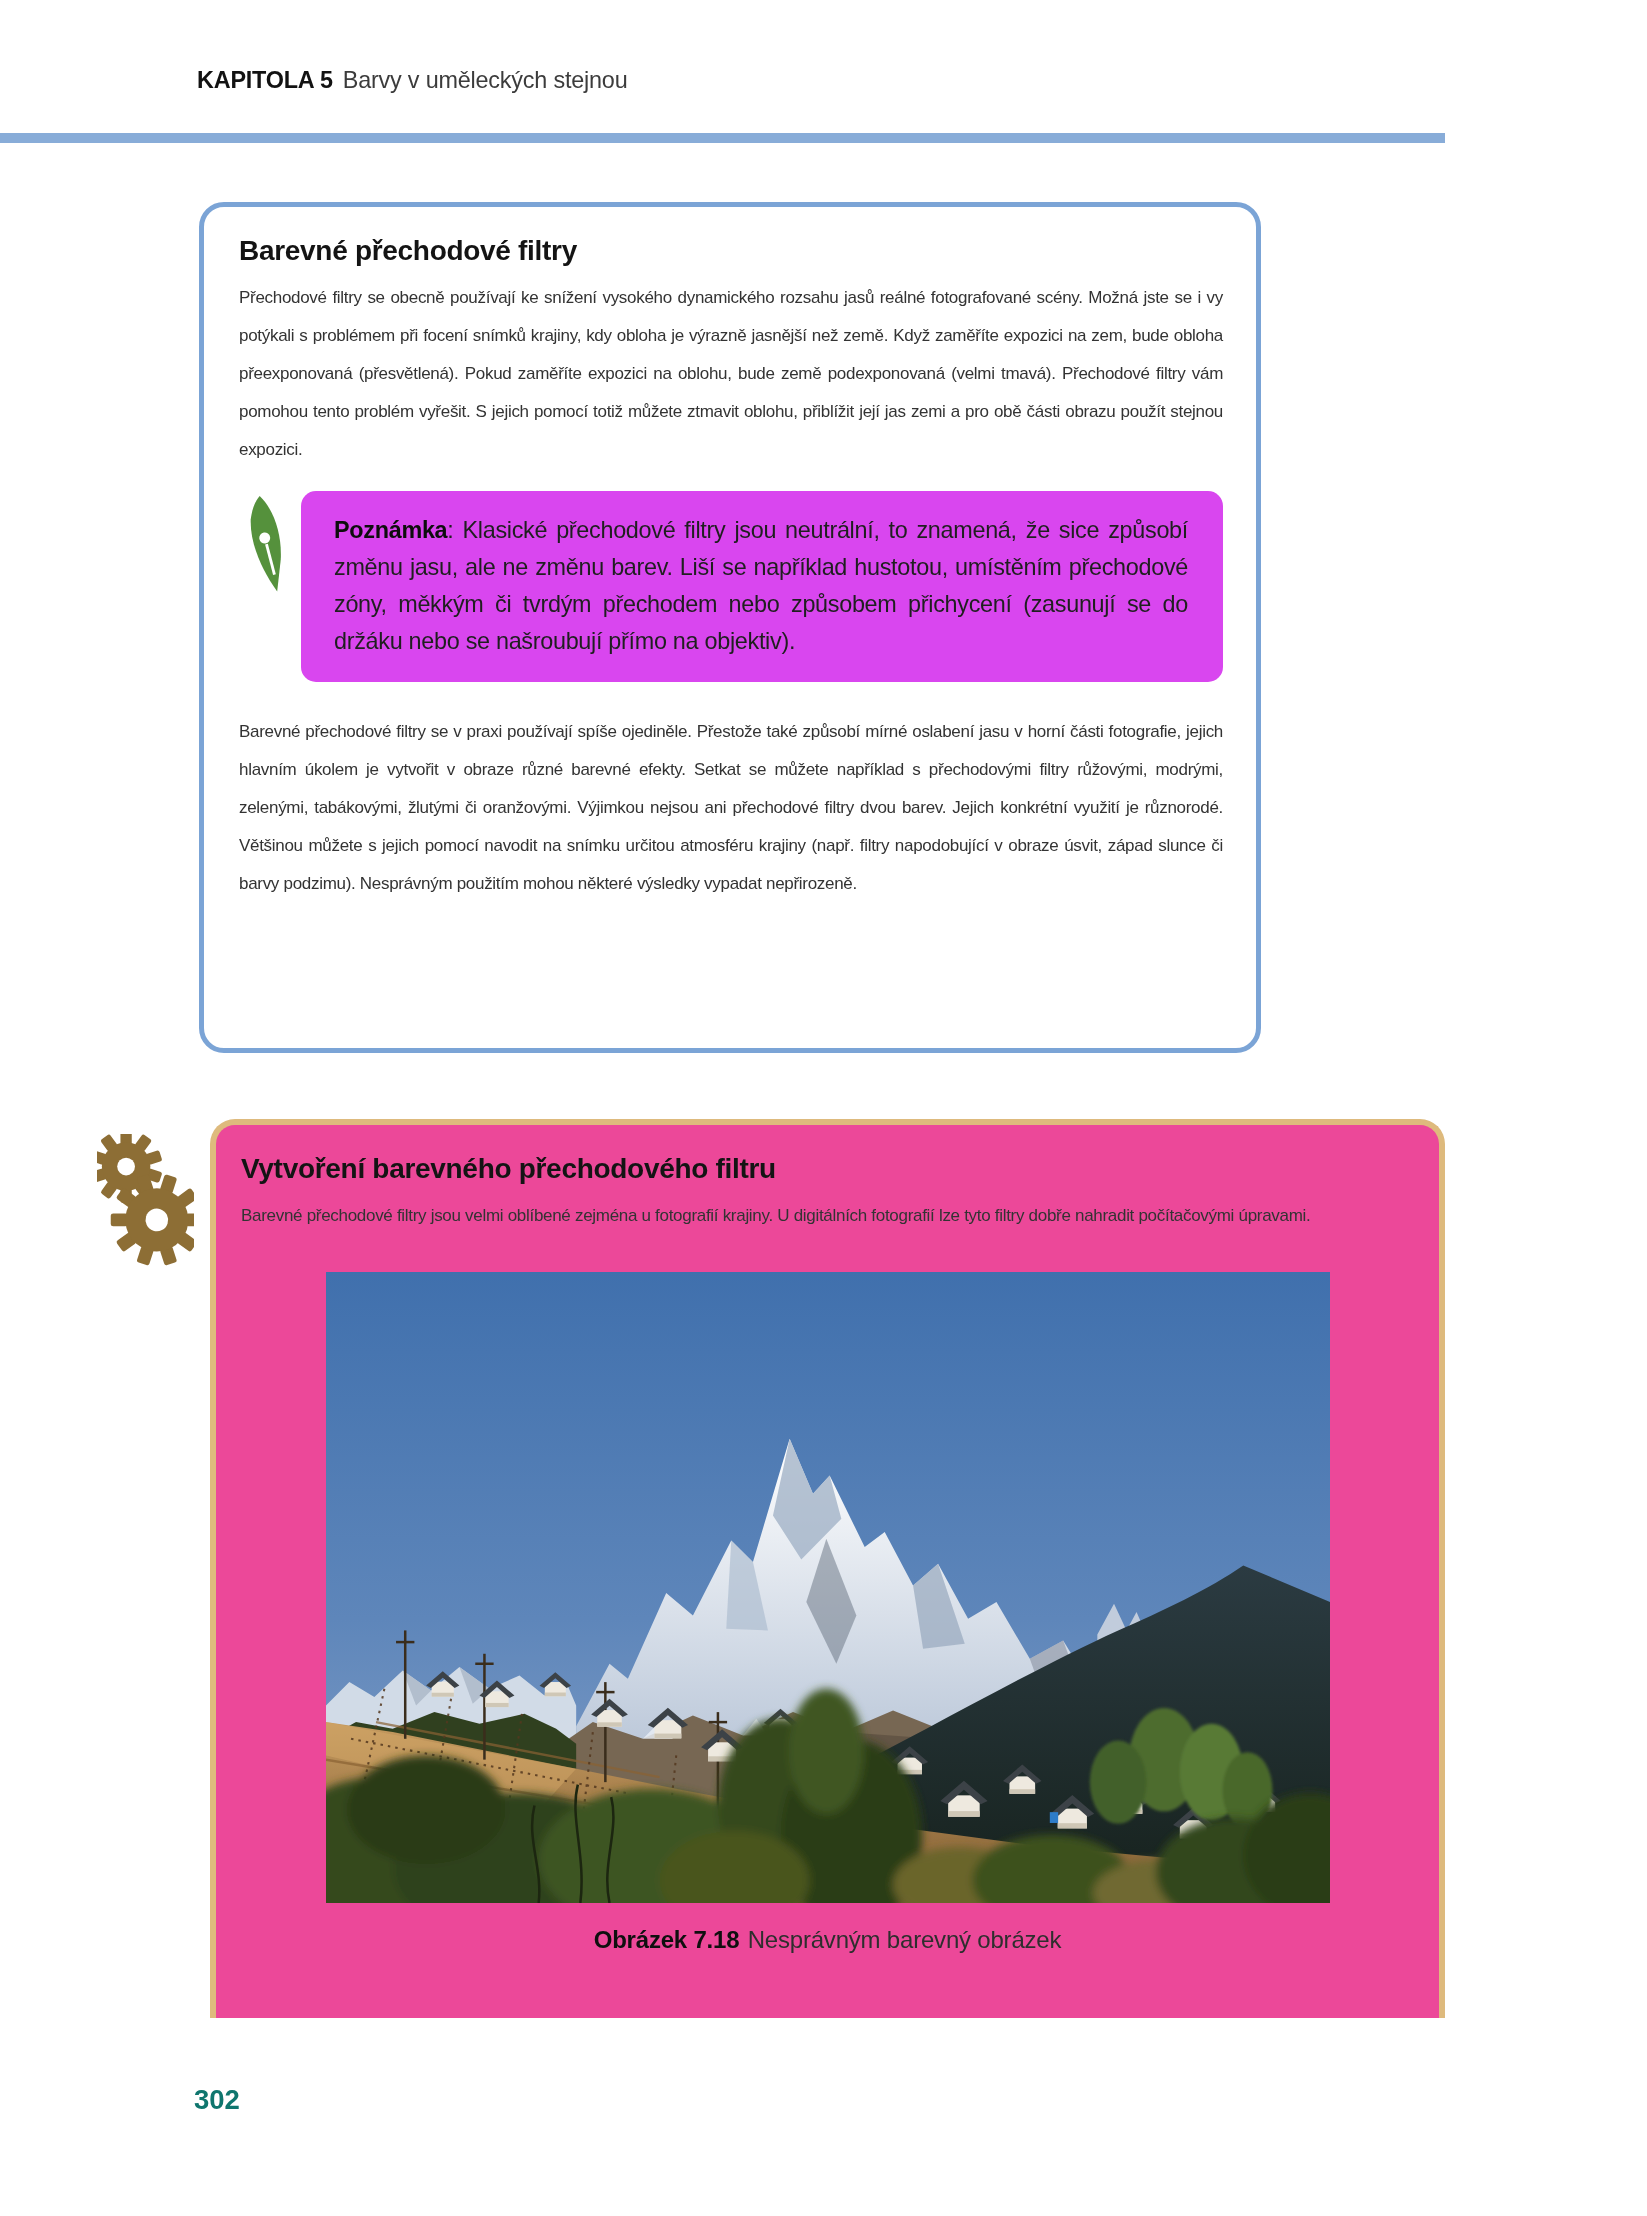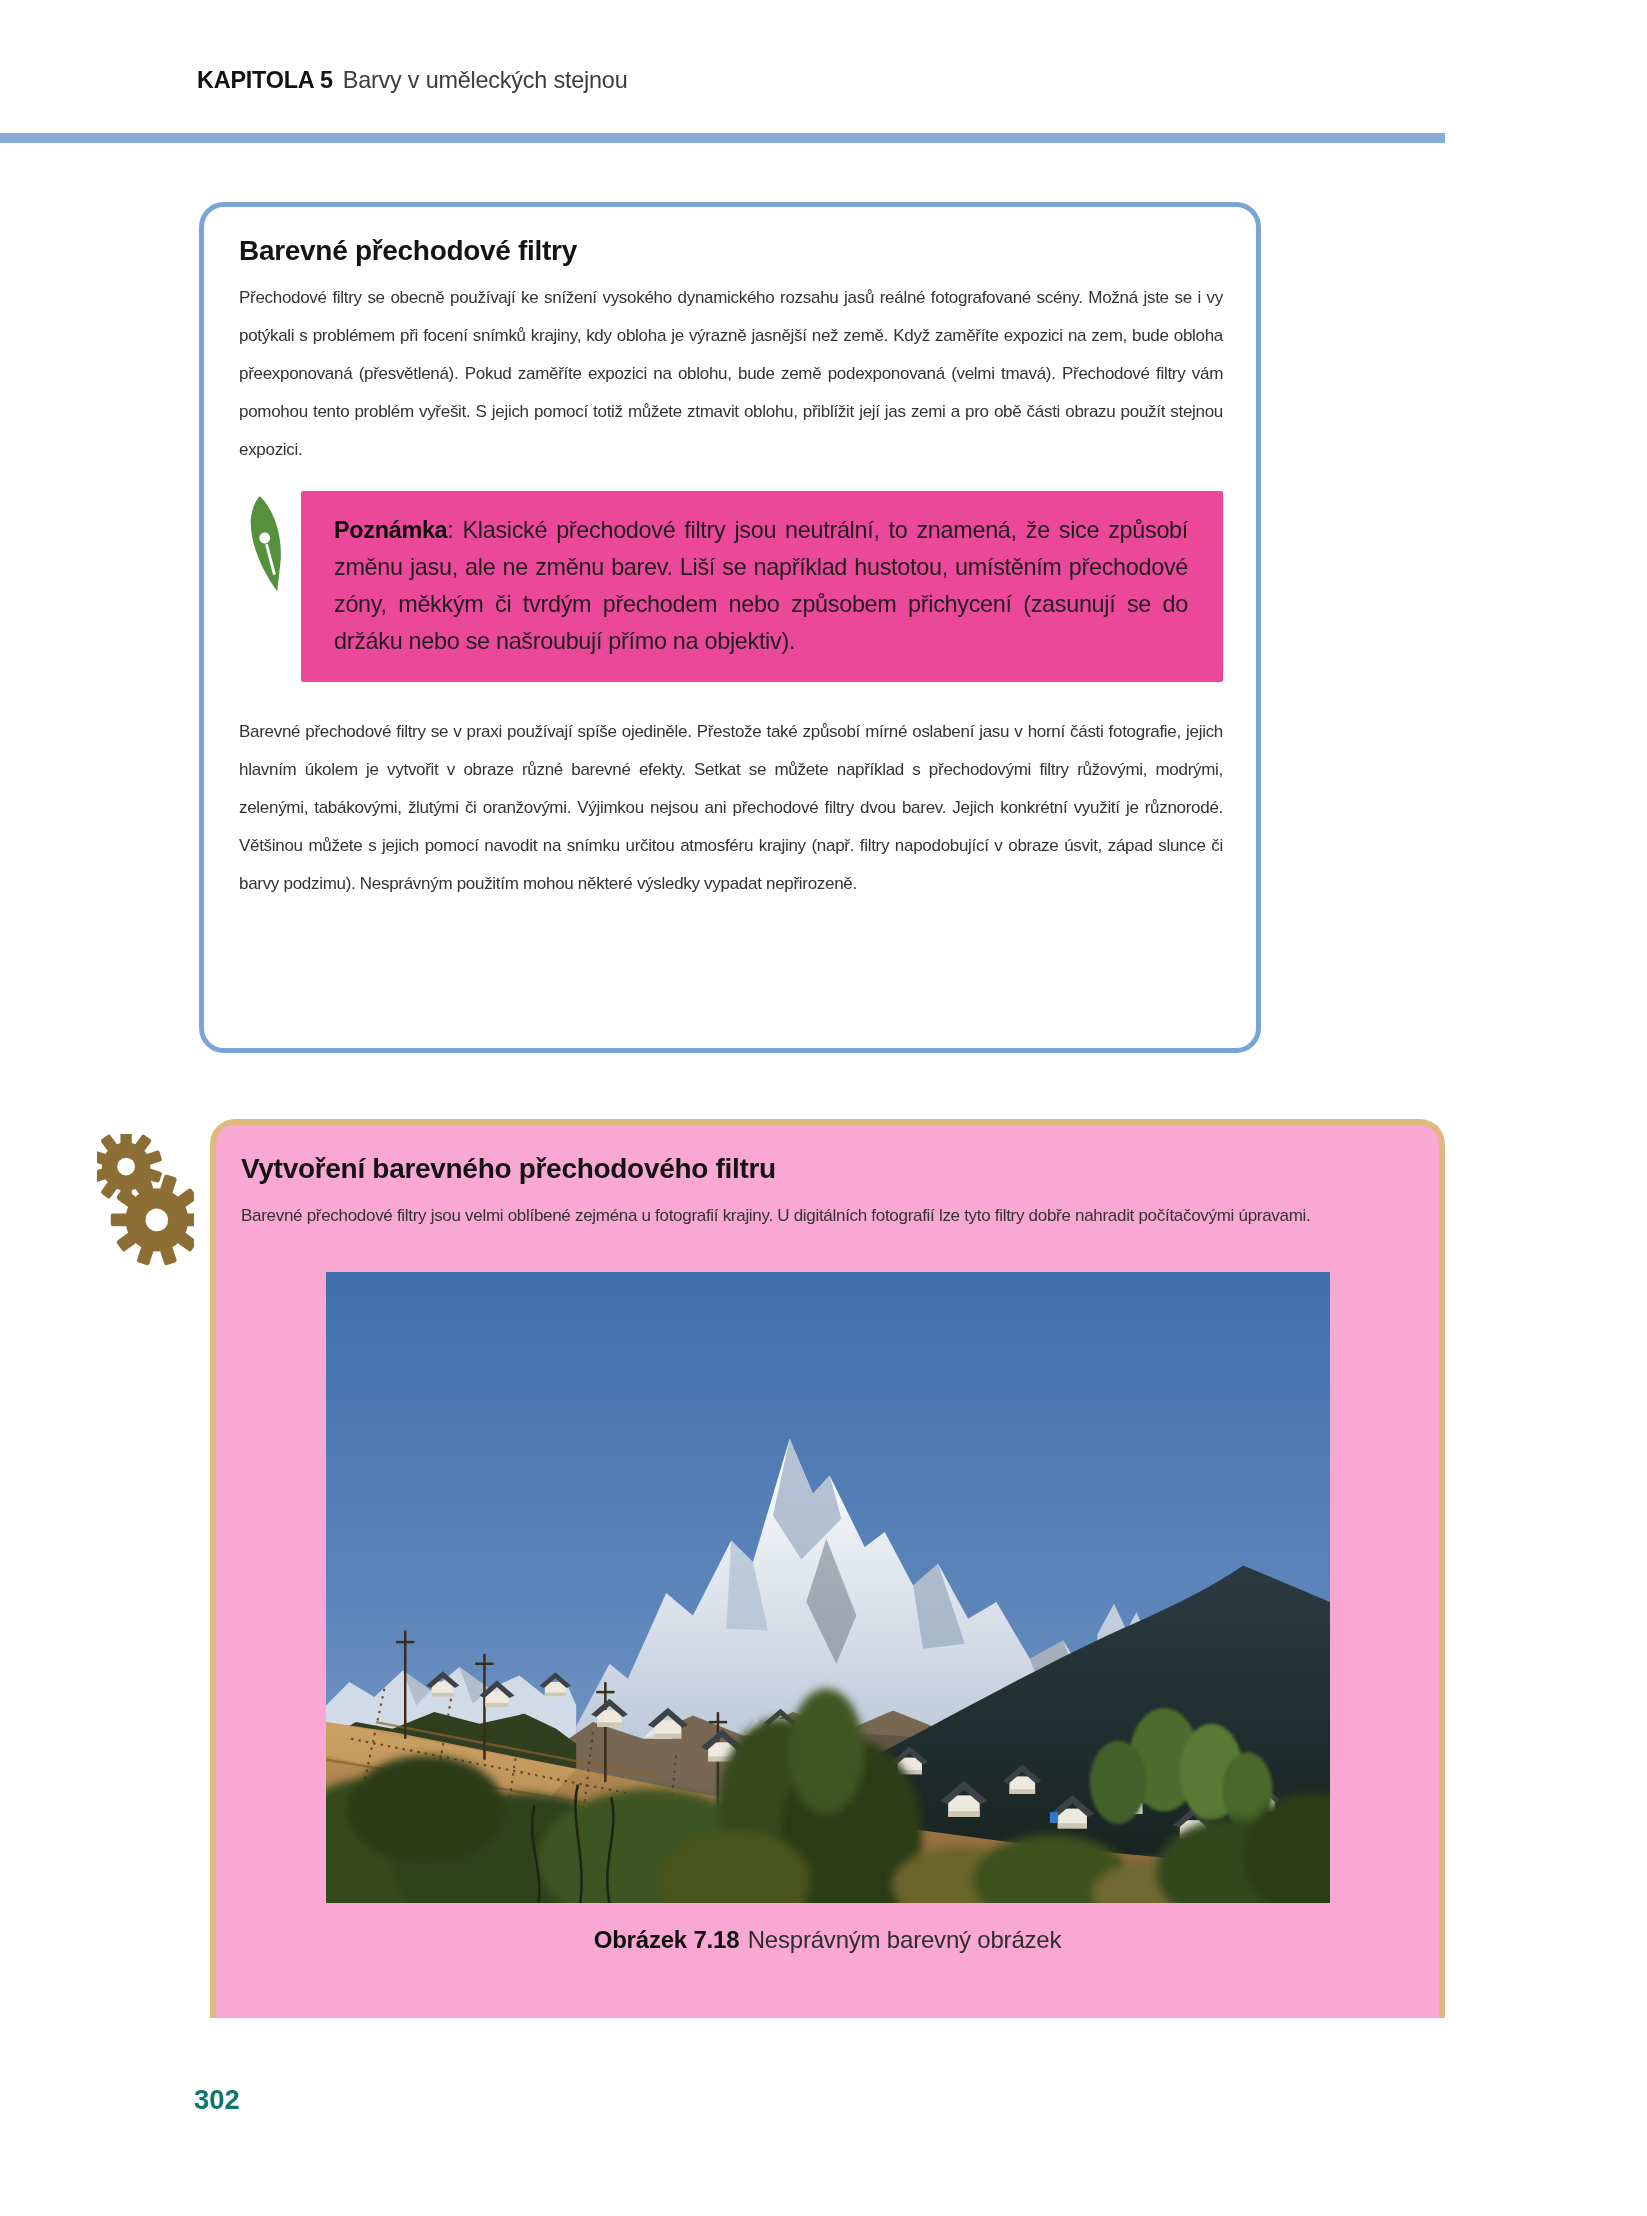--- a/index.html
+++ b/index.html
@@ -36,36 +36,36 @@
   }
   .body-par{
     margin:0;
     font-size:17px;line-height:38px;letter-spacing:-0.3px;
     text-align:justify;color:#333333;
   }
   .par-2{margin-top:31px;}
   
   .note-row{position:relative;margin:22px 0 0 62px;}
   .note-box{
-    background:#ec4899;border-radius:2px;
+    background:#d946ef;border-radius:15px;
     padding:21px 35px 22.5px 33px;
   }
   .note-par{
     margin:0;font-size:23.4px;line-height:37px;letter-spacing:-0.3px;
     text-align:justify;color:#1f1f1f;
   }
   .note-label{font-weight:700;color:#0d0d0d;}
   .pen-icon{position:absolute;left:-57px;top:1.7px;width:47px;height:107px;display:block;}
   
   .tutorial-box{
     position:absolute;left:210px;top:1119px;width:1235px;height:899px;
     box-sizing:border-box;
     border:6.7px solid #deba7d;border-bottom:none;
     border-radius:25px 25px 0 0;
-    background:#f9a8d4;
+    background:#ec4899;
     padding:28px 25px 0 25px;
   }
   .gears-icon{position:absolute;left:97px;top:1134px;width:97px;height:133px;display:block;}
   .figure{margin:37px 0 0 0;}
   .photo{display:block;margin:0 auto;width:1004px;height:631px;}
   .figcaption{
     margin-top:23.4px;text-align:center;font-size:24px;color:#2e2e2e;letter-spacing:-0.2px;
   }
   .cap-label{font-weight:700;color:#0f0f0f;margin-right:8.3px;}
   .page-number{

